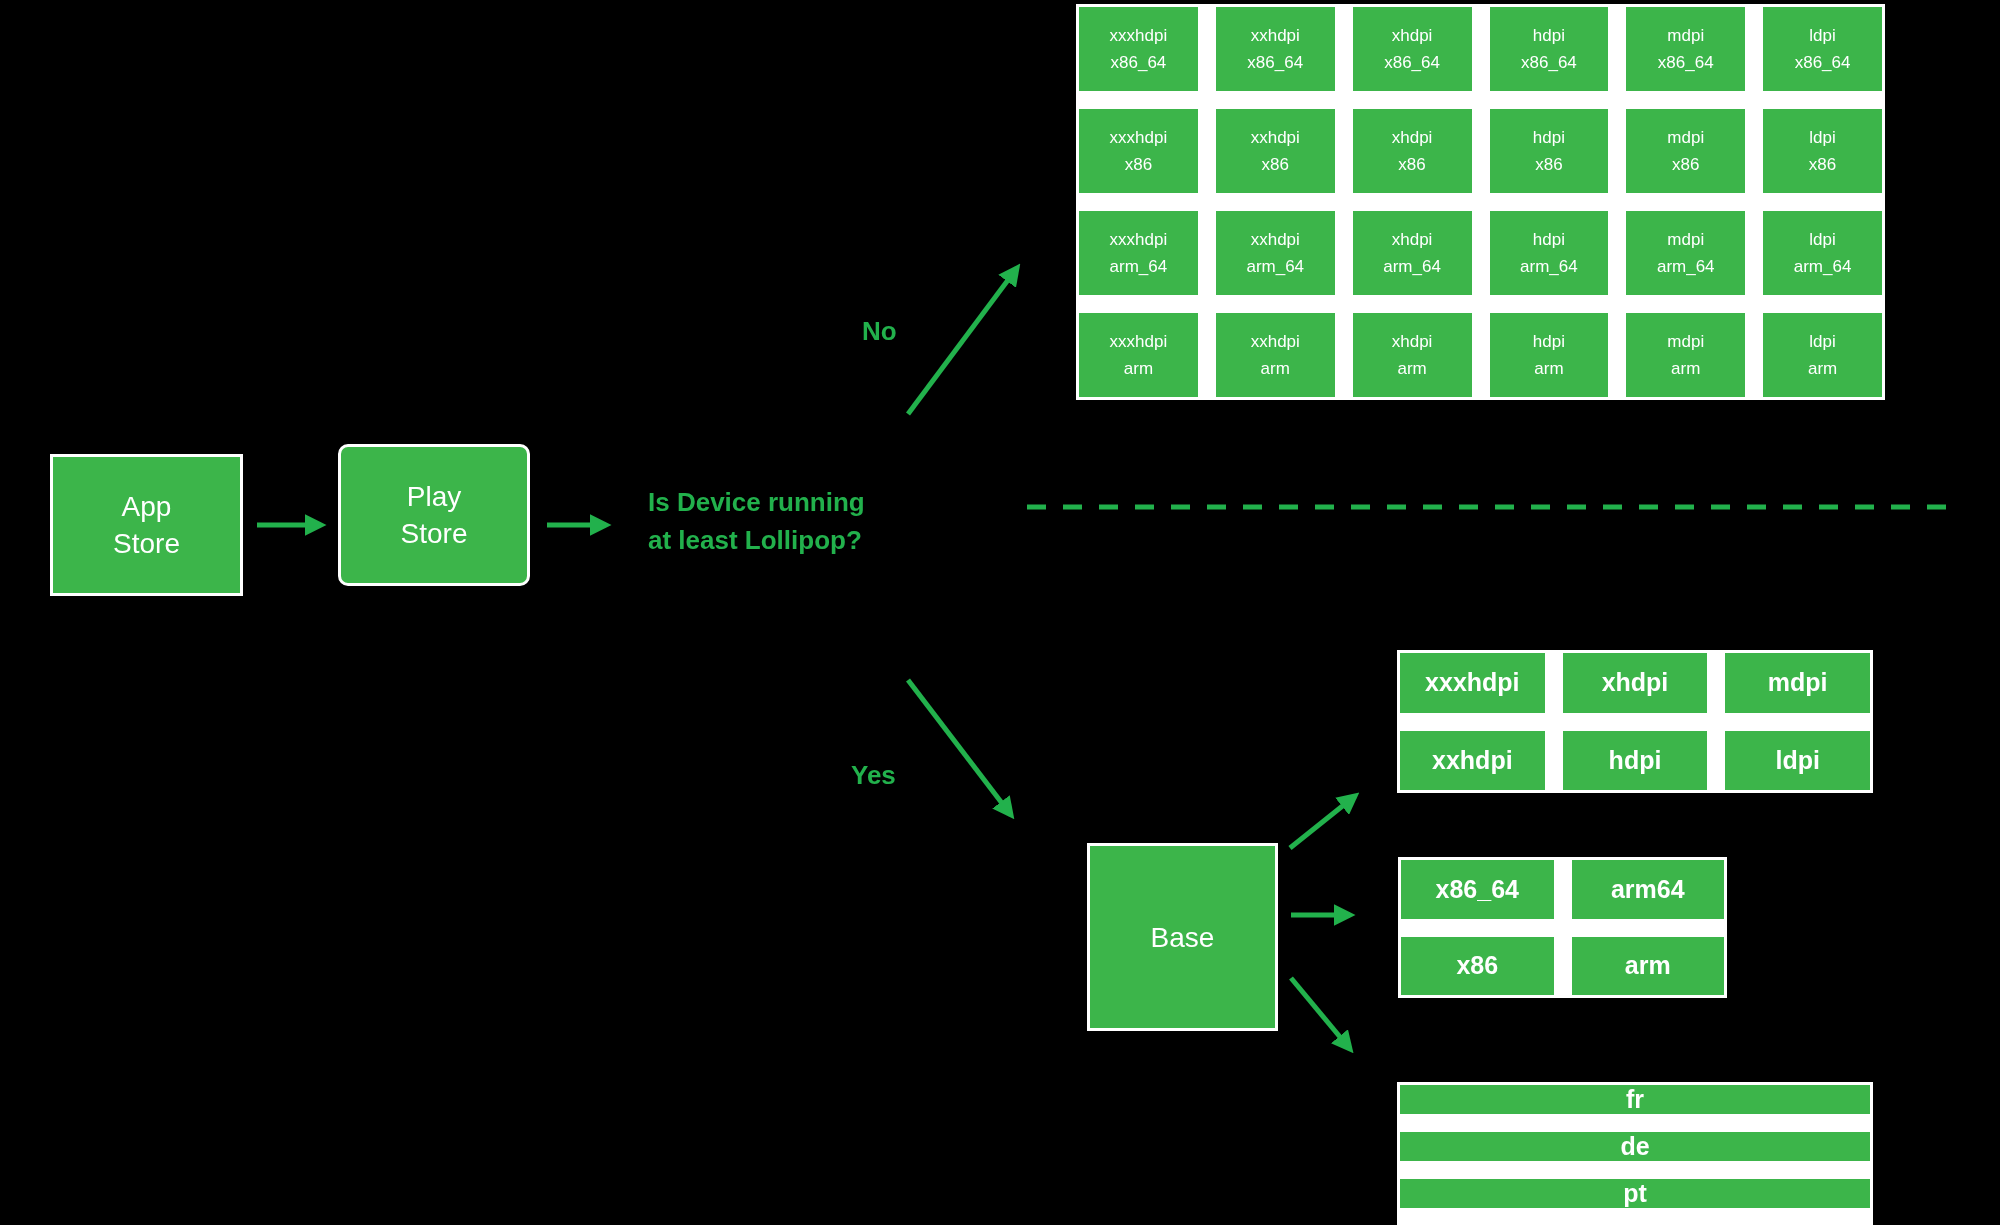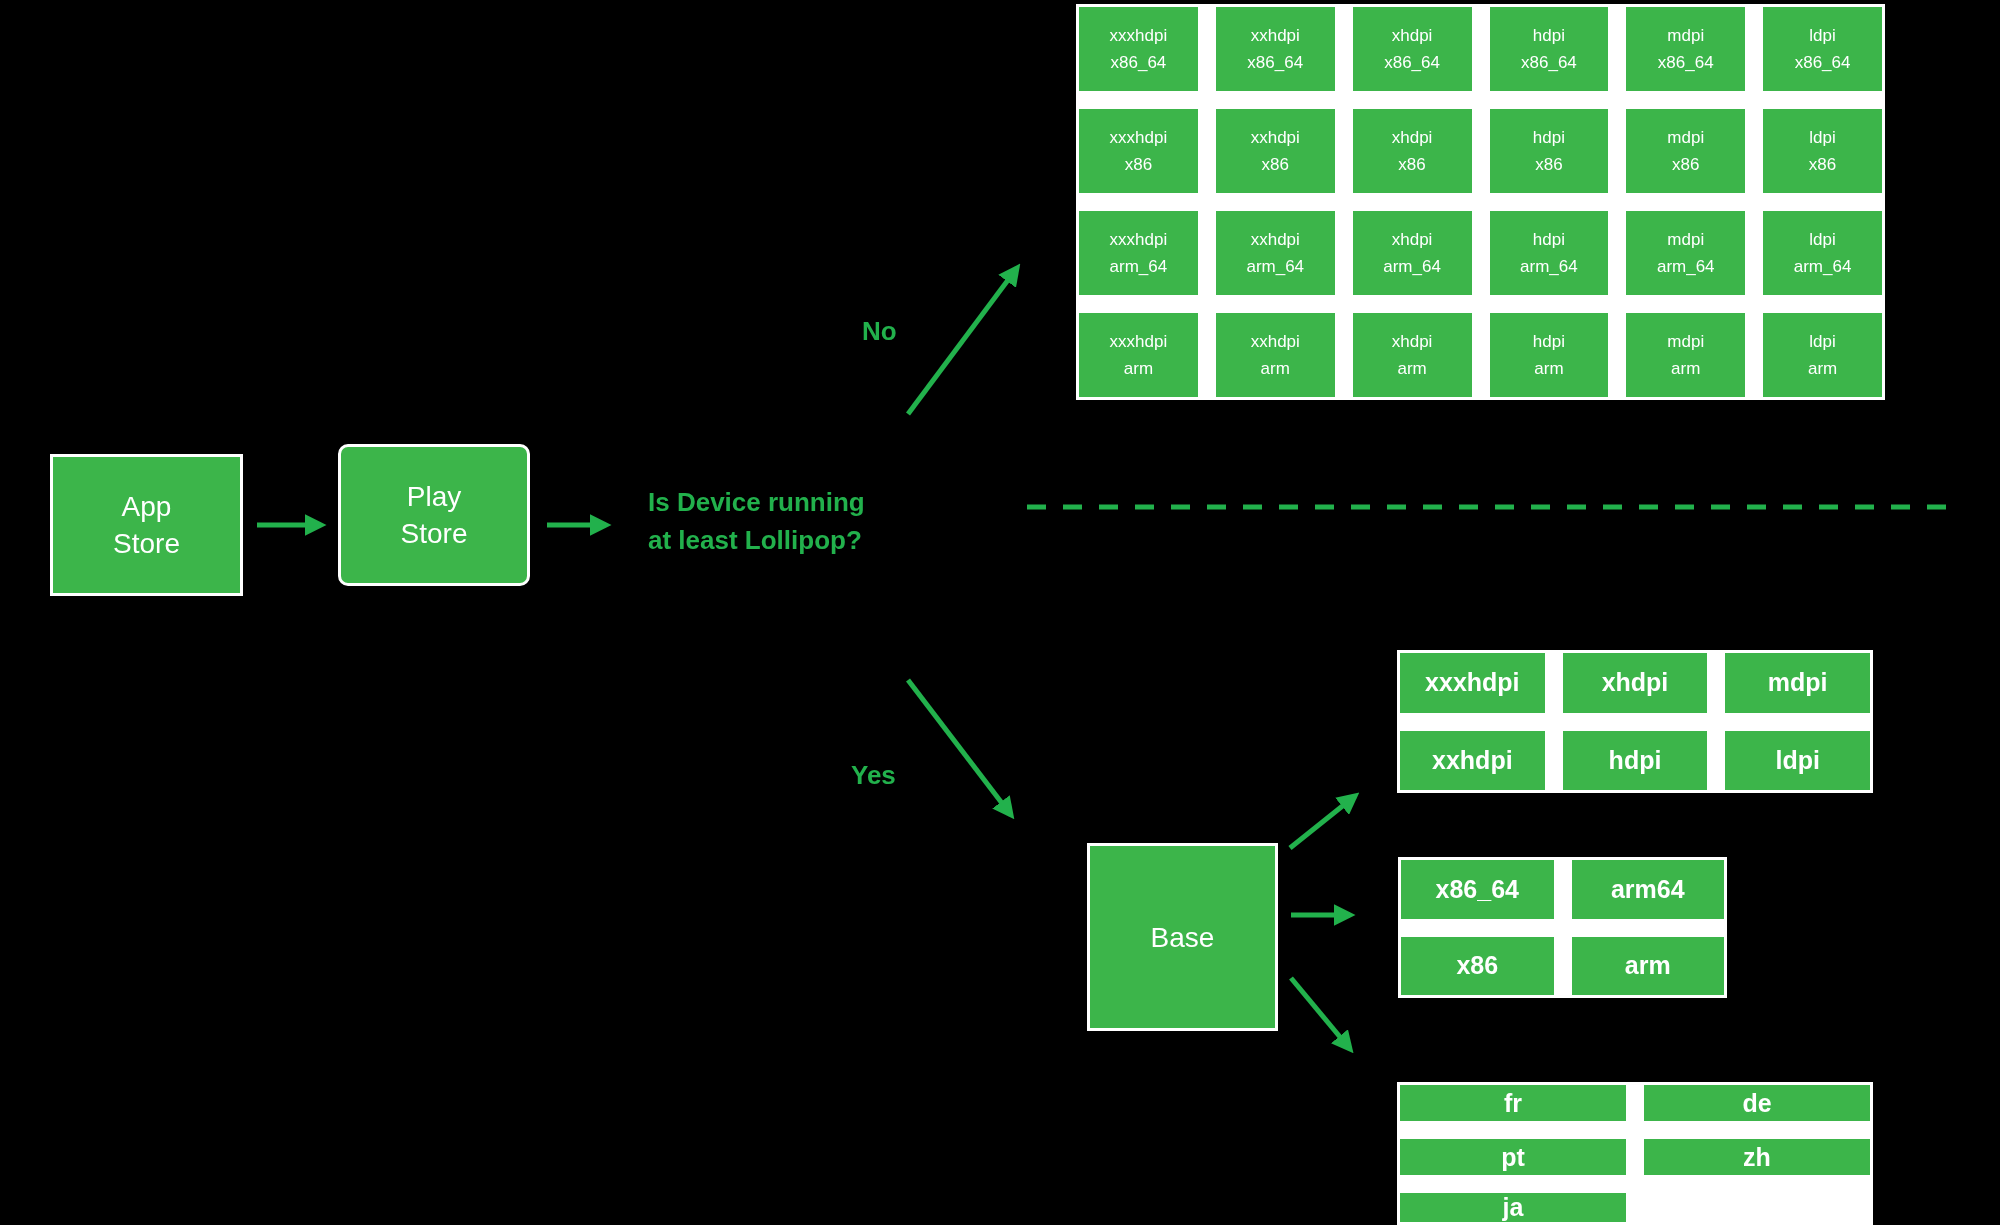--- a/index.html
+++ b/index.html
@@ -68,21 +68,21 @@
   #density-table{
     left:1397px;top:650px;width:476px;height:143px;
     grid-template-columns:repeat(3,1fr);grid-template-rows:repeat(2,1fr);
   }
   #abi-table{
     left:1398px;top:857px;width:329px;height:141px;
     grid-template-columns:repeat(2,1fr);grid-template-rows:repeat(2,1fr);
   }
   #language-table{
     left:1397px;top:1082px;width:476px;height:143px;
-    grid-template-columns:repeat(2,1fr);grid-template-rows:repeat(2,1fr);
+    grid-template-columns:repeat(1,1fr);grid-template-rows:repeat(2,1fr);
   }
 
   
   #arrows{position:absolute;inset:0;pointer-events:none;}
   #arrows line{stroke:var(--accent);stroke-width:5;}
   #arrows .dash{stroke-dasharray:19 17;}
   #arrowhead path{fill:var(--accent);}
 </style>
 </head>
 <body>

